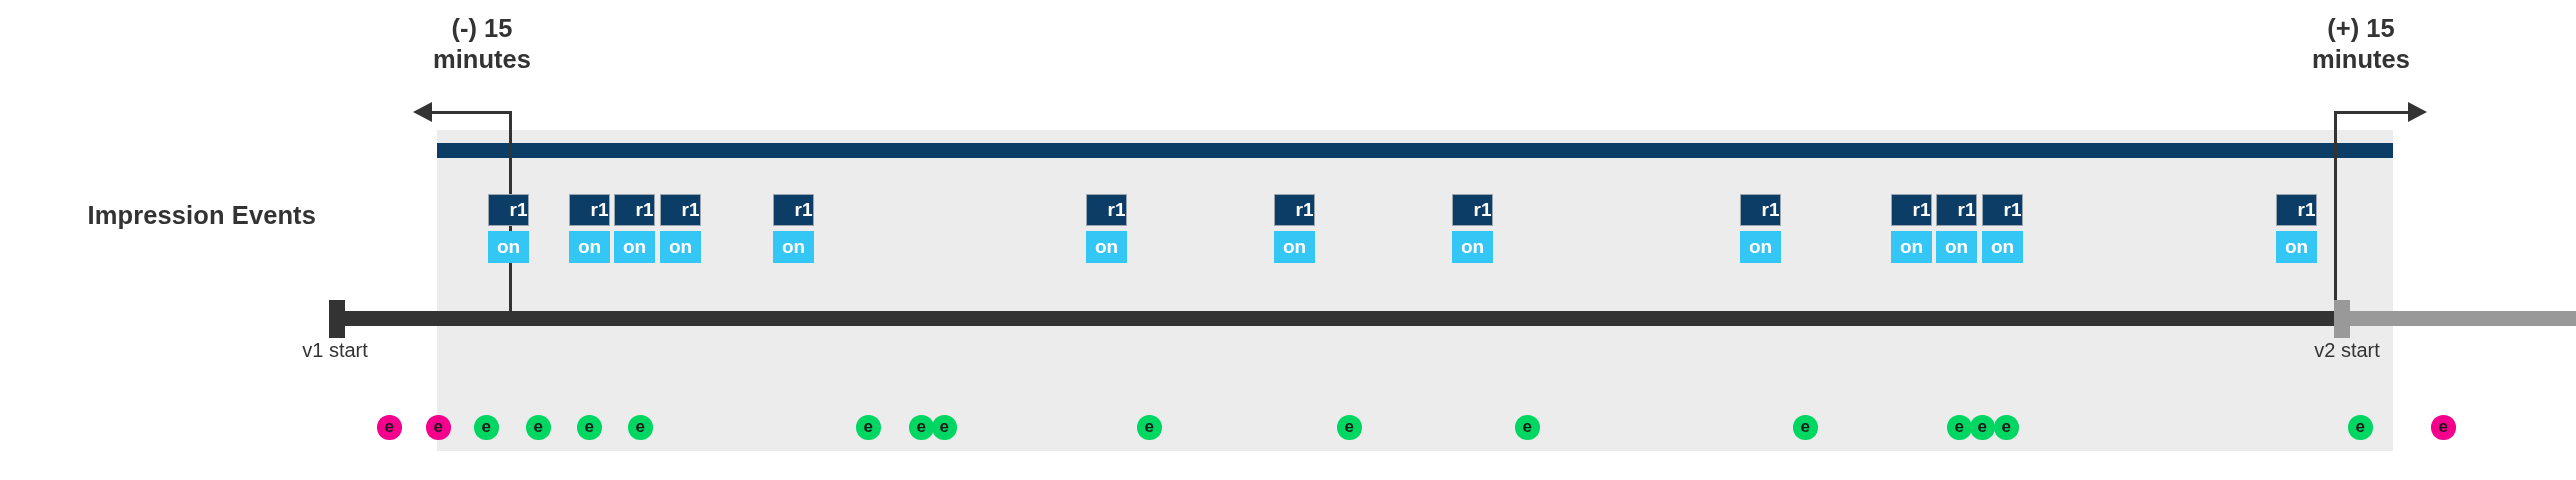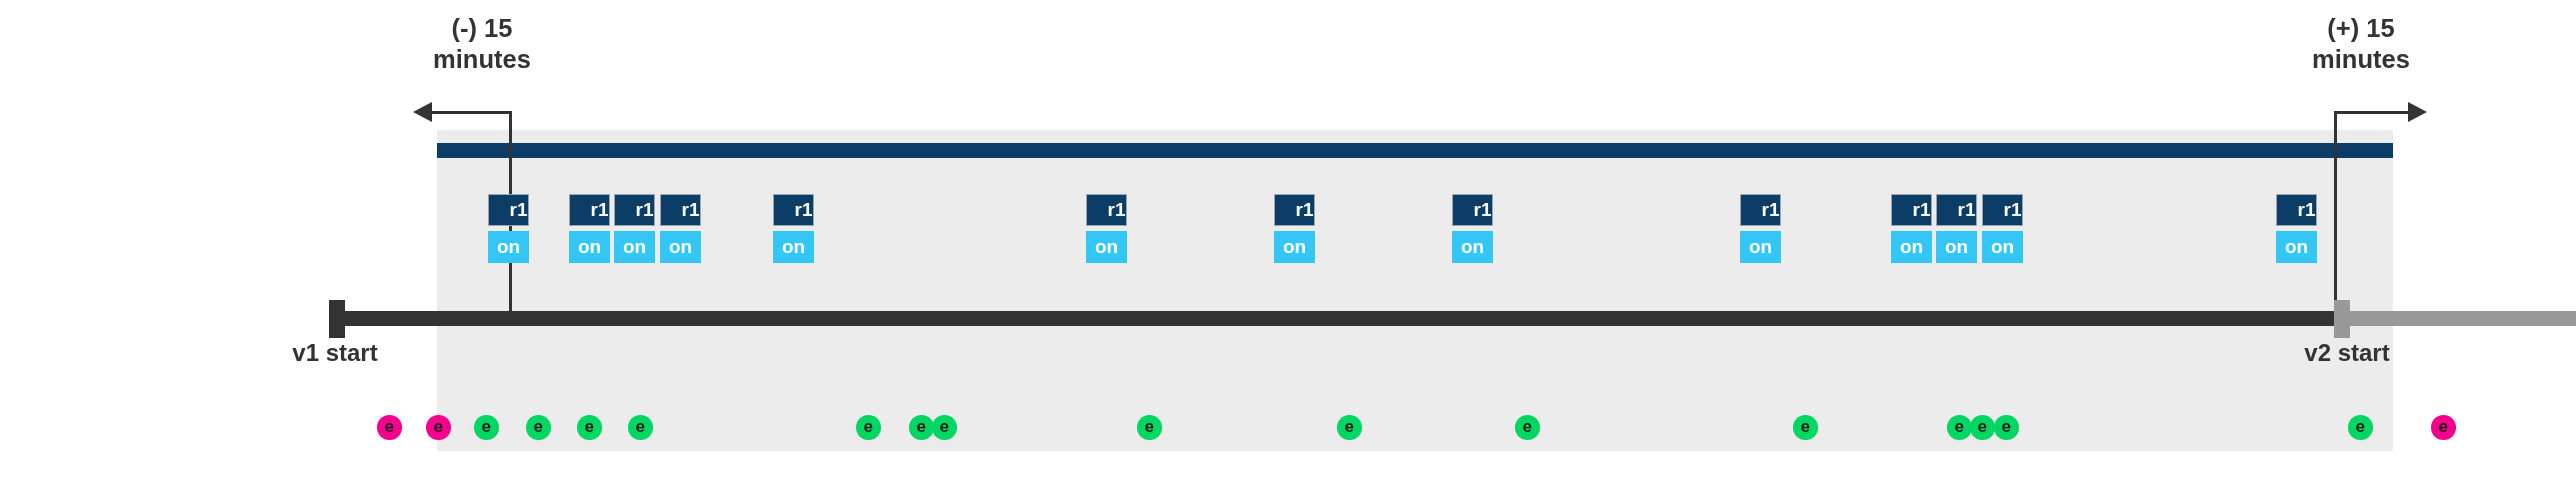--- a/index.html
+++ b/index.html
@@ -108,22 +108,22 @@
     position: absolute;
     width: 16px;
     height: 38px;
   }
   .tl-cap.v1 { background: #333333; }
   .tl-cap.v2 { background: #999999; }
 
   .tl-label {
     position: absolute;
     color: #333333;
-    font-size: 24px;
-    font-weight: 700;
+    font-size: 20px;
+    font-weight: 400;
     white-space: nowrap;
     transform: translateX(-50%);
   }
 
   
   .dot {
     position: absolute;
     width: 24.5px;
     height: 24.5px;
     border-radius: 50%;
@@ -150,20 +150,21 @@
   <div class="vline" id="callout-left-vline" style="left: 466px; top: 111px; height: 200px;"></div>
   <div class="hline" id="callout-left-hline" style="left: 388px; top: 111px; width: 80px;"></div>
   <div class="arrow-left" id="callout-left-head" style="left: 370px; top: 102px;"></div>
 
   <div class="callout-text" id="callout-right-text" style="left: 2318px; top: 13.2px;">(+) 15
 minutes</div>
   <div class="vline" id="callout-right-vline" style="left: 2291px; top: 111px; height: 200px;"></div>
   <div class="hline" id="callout-right-hline" style="left: 2291px; top: 111px; width: 74px;"></div>
   <div class="arrow-right" id="callout-right-head" style="left: 2365px; top: 102px;"></div>
 
+  <div class="row-label" id="label-impression" style="right: 2303px; top: 215px;">Impression Events</div>
 
   <div id="impression-layer">
       <div class="chip r" style="left: 445px; top: 194px; background: rgb(11, 61, 102);">r1</div>
       <div class="chip s" style="left: 445px; top: 231px; background: rgb(52, 198, 244);">on</div>
       <div class="chip r" style="left: 526px; top: 194px; background: rgb(11, 61, 102);">r1</div>
       <div class="chip s" style="left: 526px; top: 231px; background: rgb(52, 198, 244);">on</div>
       <div class="chip r" style="left: 571px; top: 194px; background: rgb(11, 61, 102);">r1</div>
       <div class="chip s" style="left: 571px; top: 231px; background: rgb(52, 198, 244);">on</div>
       <div class="chip r" style="left: 617px; top: 194px; background: rgb(11, 61, 102);">r1</div>
       <div class="chip s" style="left: 617px; top: 231px; background: rgb(52, 198, 244);">on</div>

